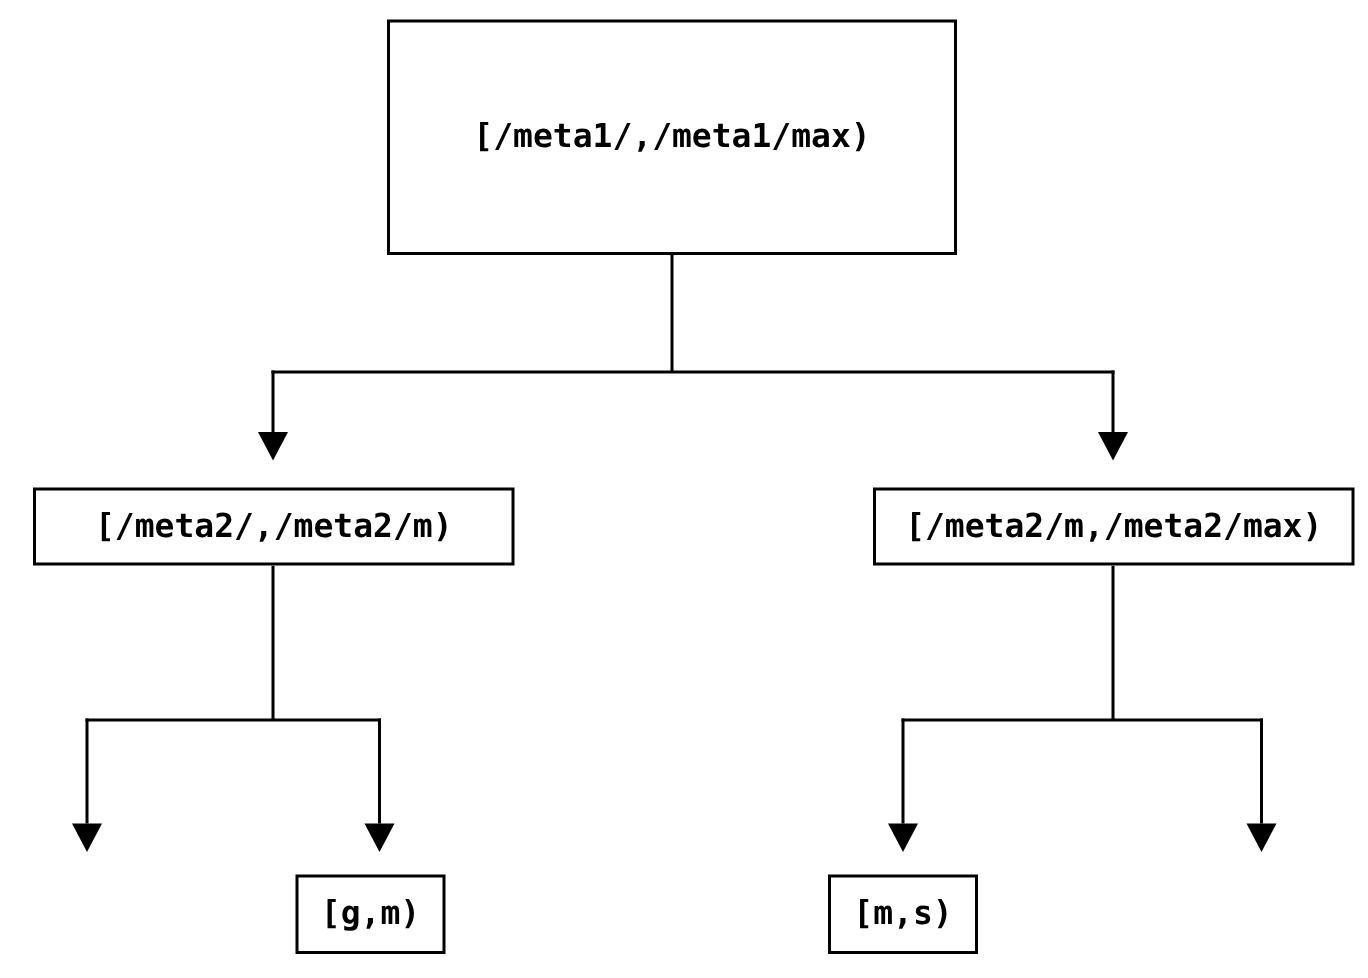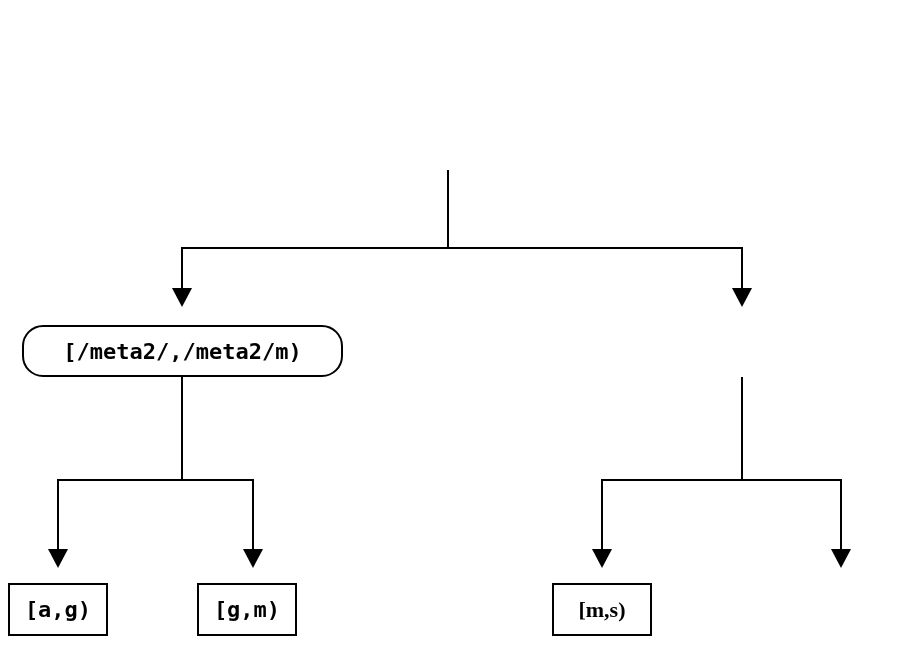--- a/index.html
+++ b/index.html
@@ -28,25 +28,25 @@
   .arrow {
     position: absolute;
     width: 0; height: 0;
     border-left: 10px solid transparent;
     border-right: 10px solid transparent;
     border-top: 19px solid #000000;
   }
 
   
   .n-root   { left: 258px; top: 13px;  width: 380px; height: 157px; }
-  .n-bleft  { left: 22px;  top: 325px; width: 321px; height: 52px; border-radius: 21px; }
+  .n-bleft  { left: 22px;  top: 325px; width: 321px; height: 52px; }
   .n-bright { left: 582px; top: 325px; width: 321px; height: 52px; }
   .n-ag     { left: 8px;   top: 583px; width: 100px; height: 53px; }
   .n-gm     { left: 197px; top: 583px; width: 100px; height: 53px; }
-  .n-ms     { left: 552px; top: 583px; width: 100px; height: 53px; font-family: Liberation Serif, serif; }
+  .n-ms     { left: 552px; top: 583px; width: 100px; height: 53px; }
   .n-smax   { left: 778px; top: 583px; width: 127px; height: 53px; }
 
   
   .c1-stem   { left: 447px; top: 170px; width: 2px;   height: 78px; }
   .c1-rail   { left: 181px; top: 247px; width: 562px; height: 2px; }
   .c1-dropL  { left: 181px; top: 247px; width: 2px;   height: 41px; }
   .c1-dropR  { left: 741px; top: 247px; width: 2px;   height: 41px; }
   .c1-arrL   { left: 172px; top: 288px; }
   .c1-arrR   { left: 732px; top: 288px; }
 
@@ -85,29 +85,32 @@
   <div class="arrow c2l-arrL"></div>
   <div class="arrow c2l-arrR"></div>
 
   <div class="line c2r-stem"></div>
   <div class="line c2r-rail"></div>
   <div class="line c2r-dropL"></div>
   <div class="line c2r-dropR"></div>
   <div class="arrow c2r-arrL"></div>
   <div class="arrow c2r-arrR"></div>
 
+  <div class="node n-root">
+    <span>[/meta1/,/meta1/max)</span>
+  </div>
 
   <div class="node n-bleft">
     <span>[/meta2/,/meta2/m)</span>
   </div>
 
+  <div class="node n-bright">
+    <span>[/meta2/m,/meta2/max)</span>
+  </div>
 
-  <div class="node n-ag">
-    <span>[a,g)</span>
-  </div>
 
   <div class="node n-gm">
     <span>[g,m)</span>
   </div>
 
   <div class="node n-ms">
     <span>[m,s)</span>
   </div>
 
 

